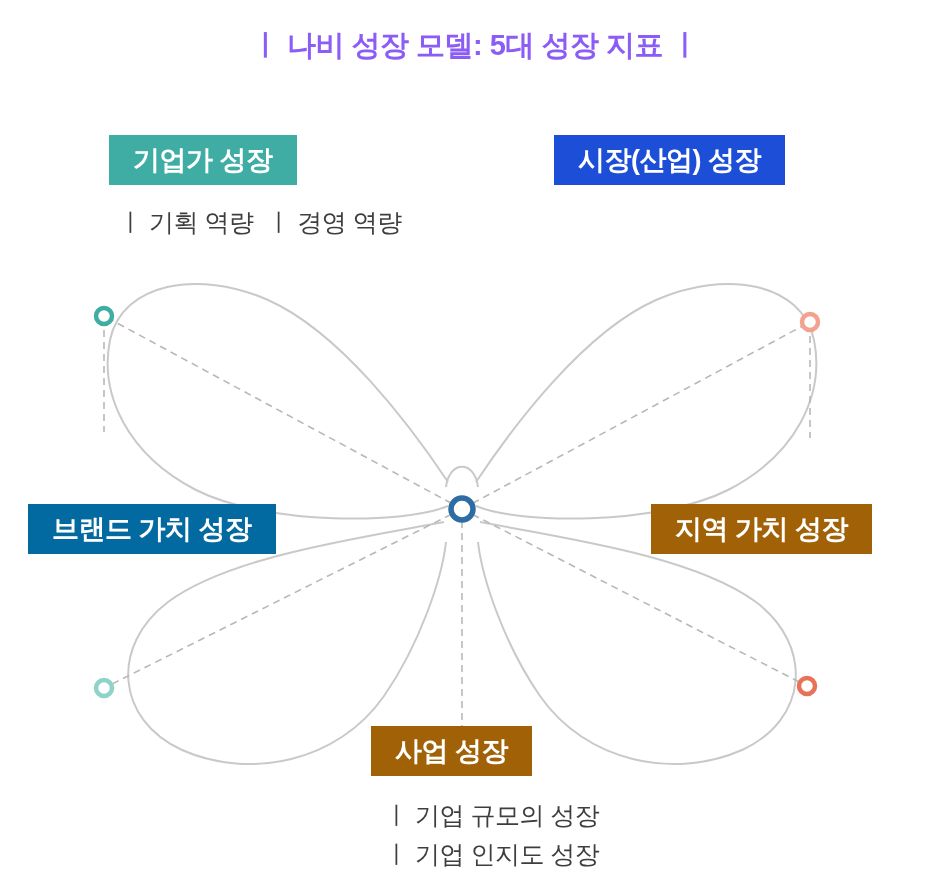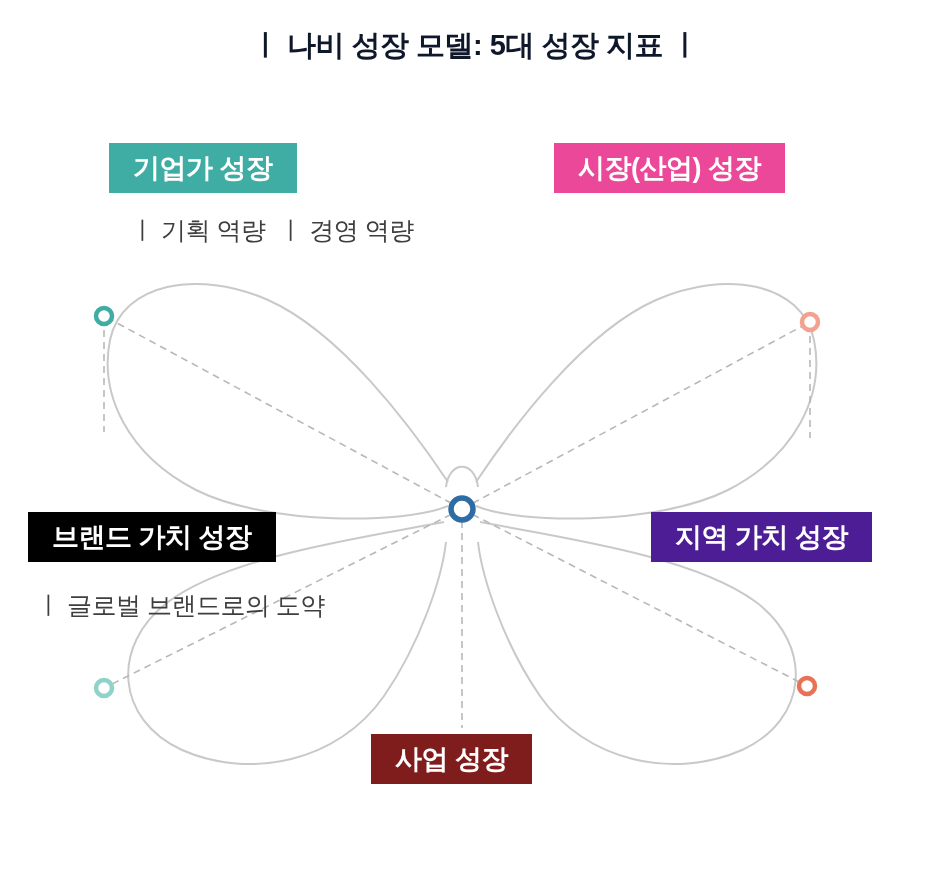--- a/index.html
+++ b/index.html
@@ -7,40 +7,39 @@
   body {
     font-family:"Liberation Sans","DejaVu Sans",sans-serif;
     background:#ffffff;
     position:relative;
     overflow:hidden;
   }
   .title {
     position:absolute; top:26px; left:0; width:100%;
     text-align:center;
     font-size:29px; font-weight:bold;
-    color:#0f172a; letter-spacing:-0.5px;padding-left:16px;
+    color:#8b5cf6; letter-spacing:-0.5px;padding-left:16px;
   }
   svg.butterfly { position:absolute; left:0; top:0; pointer-events:none; }
   .node { position:absolute; }
   .badge {
     display:inline-block;
     padding:7px 24px;
     font-size:27px; font-weight:bold;
     color:#ffffff; letter-spacing:-0.5px;
     white-space:nowrap;
-    margin-top:8px;
   }
   .items { margin-top:18px; }
   .item {
     font-size:25px; line-height:39px;
     color:#3e3e3e; letter-spacing:-0.5px;
     white-space:pre;
   }
   .node-entrepreneur { left:109px; top:135px; }
-  .node-entrepreneur .items { margin-left:21px; }
+  .node-entrepreneur .items { margin-left:9px; }
   .node-market { left:554px; top:135px; }
   .node-market .items { margin-left:4px; }
   .node-brand { left:28px; top:504px; }
   .node-brand .items { margin-top:24px; margin-left:8px; }
   .node-region { left:651px; top:504px; }
   .node-region .items { margin-top:28px; margin-left:6px; }
   .node-business { left:371px; top:726px; }
   .node-business .items { margin-top:20px; margin-left:13px; }
 </style>
 </head>
@@ -77,33 +76,36 @@
 </svg>
 
 <div class="node node-entrepreneur">
   <div class="badge" style="background-color: rgb(63, 173, 163);">기업가 성장</div>
   <div class="items">
     <div class="item">ㅣ 기획 역량  ㅣ 경영 역량</div>
   </div>
 </div>
 
 <div class="node node-market">
-  <div class="badge" style="background-color: #ec4899;">시장(산업) 성장</div>
+  <div class="badge" style="background-color: #1d4ed8;">시장(산업) 성장</div>
   <div class="items">
   </div>
 </div>
 
 <div class="node node-brand">
-  <div class="badge" style="background-color: #000000;">브랜드 가치 성장</div>
+  <div class="badge" style="background-color: #0369a1;">브랜드 가치 성장</div>
   <div class="items">
-    <div class="item">ㅣ 글로벌 브랜드로의 도약</div>
   </div>
 </div>
 
 <div class="node node-region">
-  <div class="badge" style="background-color: #4c1d95;">지역 가치 성장</div>
+  <div class="badge" style="background-color: #a16207;">지역 가치 성장</div>
   <div class="items">
   </div>
 </div>
 
 <div class="node node-business">
-  <div class="badge" style="background-color: #7f1d1d;">사업 성장</div>
+  <div class="badge" style="background-color: #a16207;">사업 성장</div>
+  <div class="items">
+    <div class="item">ㅣ 기업 규모의 성장</div>
+    <div class="item">ㅣ 기업 인지도 성장</div>
+  </div>
 </div>
 
 </body></html>

